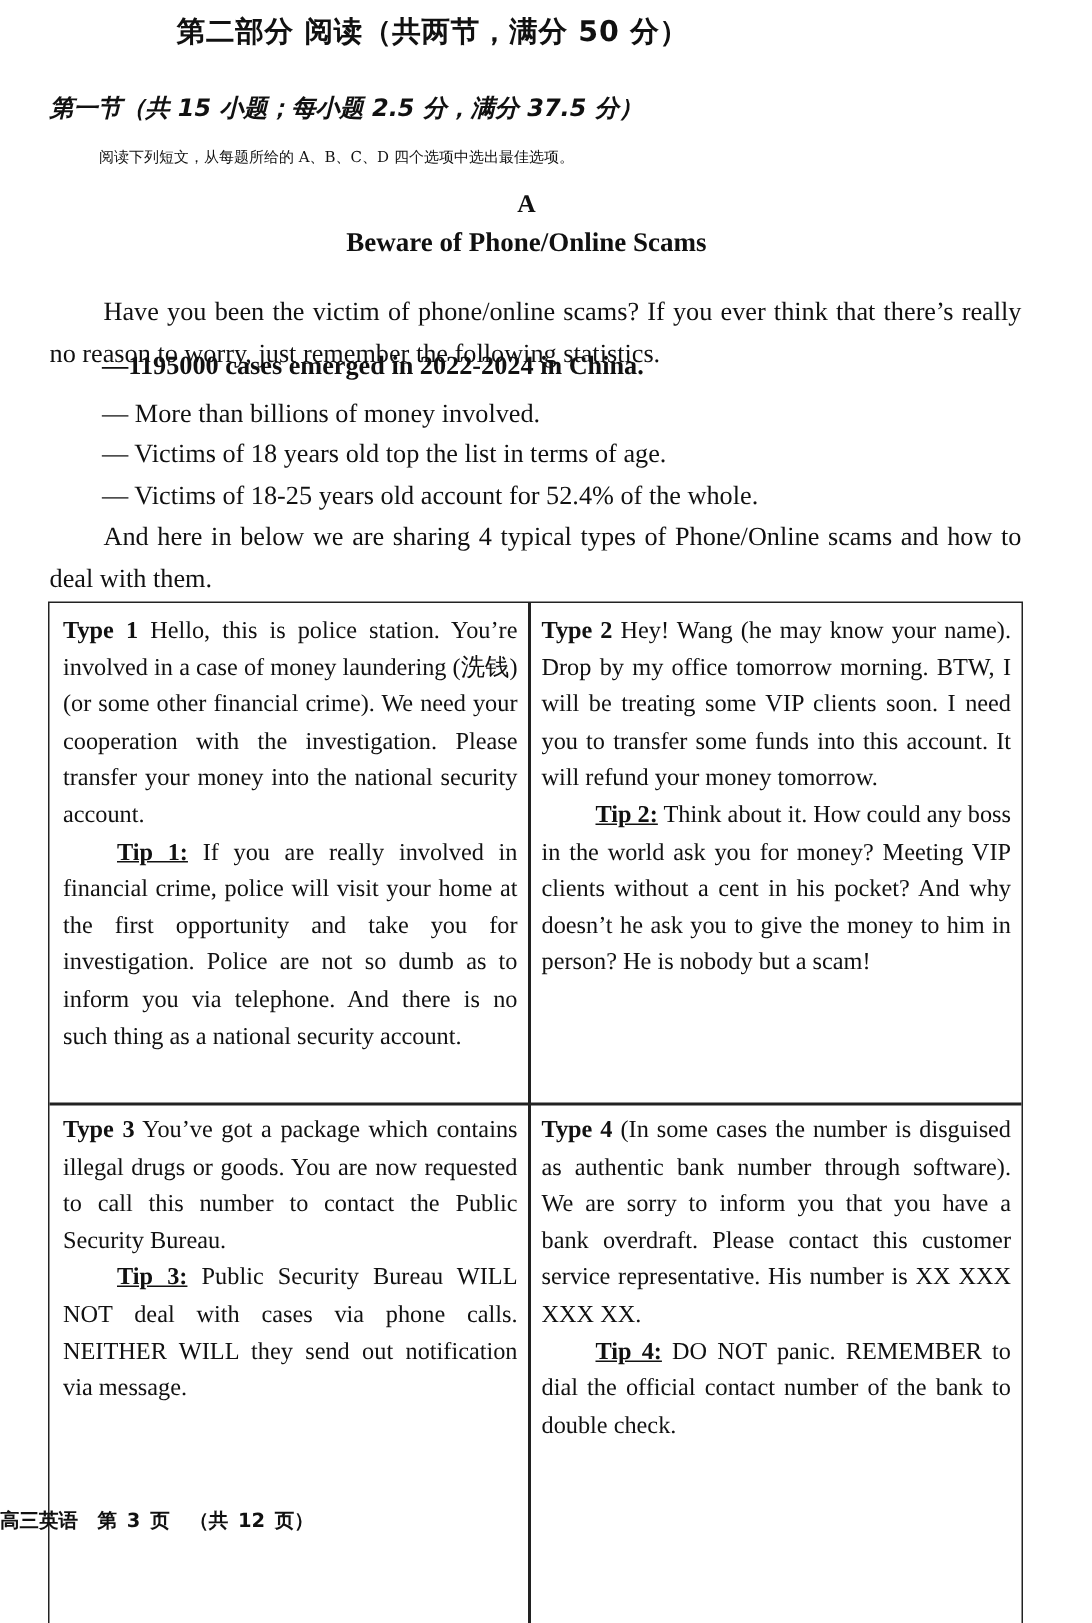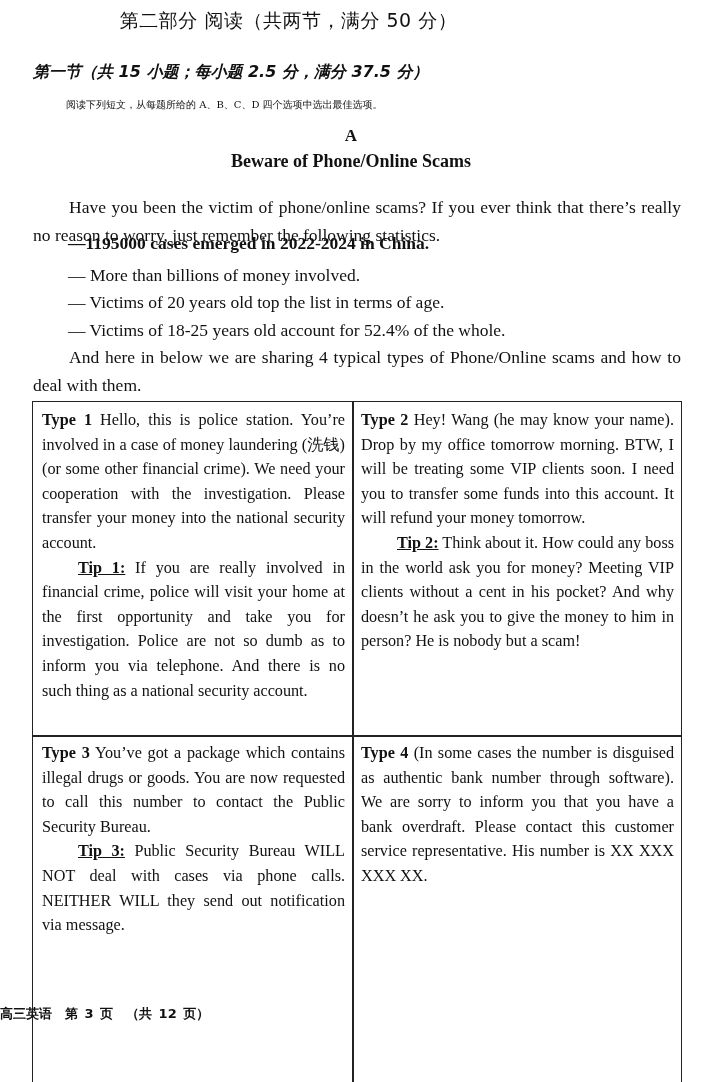--- a/index.html
+++ b/index.html
@@ -1,19 +1,19 @@
 <!DOCTYPE html>
 <html><head>
   <meta charset="utf-8">
   <style>
     html, body { margin:0; padding:0; background:#ffffff; }
     body { width:728px; height:1082px; position:relative; overflow:hidden; color:#111; }
 
     #part-title { position:absolute; top:8px; left:0; width:577px; text-align:center;
-      font-family:"DejaVu Sans", sans-serif; font-weight:normal; font-size:19px; letter-spacing:0.5px; }
+      font-family:"DejaVu Sans", sans-serif; font-weight:bold; font-size:19px; letter-spacing:0.5px; }
     #section-title { position:absolute; top:62px; left:33px;
       font-family:"DejaVu Sans", sans-serif; font-weight:bold; font-size:16px;font-style:italic; }
     #instruction { position:absolute; top:98px; left:66px;
       font-family:"DejaVu Serif", serif; font-size:10px; }
 
     #passage-letter { position:absolute; top:126px; left:0; width:702px; text-align:center;
       font-family:"Liberation Serif", serif; font-weight:bold; font-size:17px; }
     #passage-title { position:absolute; top:151px; left:0; width:702px; text-align:center;
       font-family:"Liberation Serif", serif; font-weight:bold; font-size:18px; }
 
@@ -51,21 +51,21 @@
 <div id="part-title">第二部分 阅读（共两节，满分 50 分）</div>
 <div id="section-title">第一节（共 15 小题；每小题 2.5 分，满分 37.5 分）</div>
 <div id="instruction">阅读下列短文，从每题所给的 A、B、C、D 四个选项中选出最佳选项。</div>
 
 <div id="passage-letter">A</div>
 <div id="passage-title">Beware of Phone/Online Scams</div>
 
 <div id="intro" class="para">Have you been the victim of phone/online scams? If you ever think that there’s really no reason to worry, just remember the following statistics.</div>
 <div id="stat-0" class="stat">—1195000 cases emerged in 2022-2024 in China.</div>
 <div id="stat-1" class="stat">— More than billions of money involved.</div>
-<div id="stat-2" class="stat">— Victims of 20 years old top the list in terms of age.</div>
+<div id="stat-2" class="stat">— Victims of 18 years old top the list in terms of age.</div>
 <div id="stat-3" class="stat">— Victims of 18-25 years old account for 52.4% of the whole.</div>
 <div id="lead" class="para">And here in below we are sharing 4 typical types of Phone/Online scams and how to deal with them.</div>
 
 <div id="scam-table">
   <div class="vline"></div>
   <div class="hline"></div>
 
   <div id="cell-1" class="cell">
     <p><span class="type-label">Type 1</span><span> Hello, this is police station. You’re involved in a case of money laundering (洗钱) (or some other financial crime). We need your cooperation with the investigation. Please transfer your money into the national security account.</span></p>
     <p class="tip-p"><span class="tip-label">Tip 1:</span><span> If you are really involved in financial crime, police will visit your home at the first opportunity and take you for investigation. Police are not so dumb as to inform you via telephone. And there is no such thing as a national security account.</span></p>
@@ -76,16 +76,17 @@
     <p class="tip-p"><span class="tip-label">Tip 2:</span><span> Think about it. How could any boss in the world ask you for money? Meeting VIP clients without a cent in his pocket? And why doesn’t he ask you to give the money to him in person? He is nobody but a scam!</span></p>
   </div>
 
   <div id="cell-3" class="cell">
     <p><span class="type-label">Type 3</span><span> You’ve got a package which contains illegal drugs or goods. You are now requested to call this number to contact the Public Security Bureau.</span></p>
     <p class="tip-p"><span class="tip-label">Tip 3:</span><span> Public Security Bureau WILL NOT deal with cases via phone calls. NEITHER WILL they send out notification via message.</span></p>
   </div>
 
   <div id="cell-4" class="cell">
     <p><span class="type-label">Type 4</span><span> (In some cases the number is disguised as authentic bank number through software). We are sorry to inform you that you have a bank overdraft. Please contact this customer service representative. His number is XX XXX XXX XX.</span></p>
+    <p class="tip-p"><span class="tip-label">Tip 4:</span><span> DO NOT panic. REMEMBER to dial the official contact number of the bank to double check.</span></p>
   </div>
 </div>
 
 <div id="footer">高三英语　第 3 页　（共 12 页）</div>
 
 </body></html>

